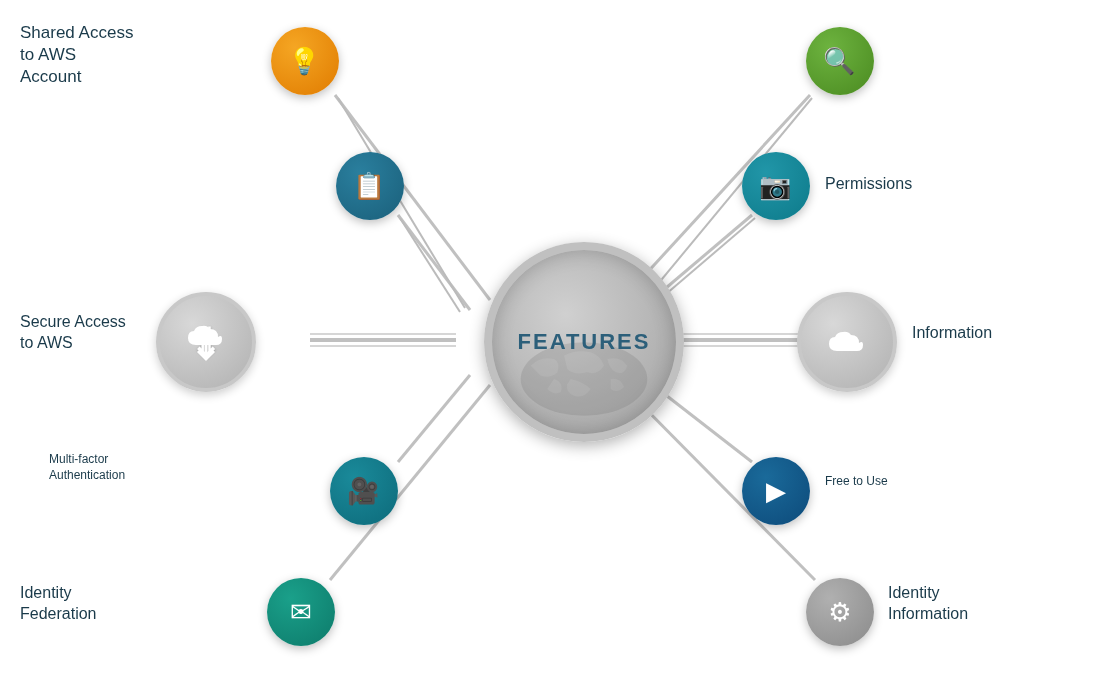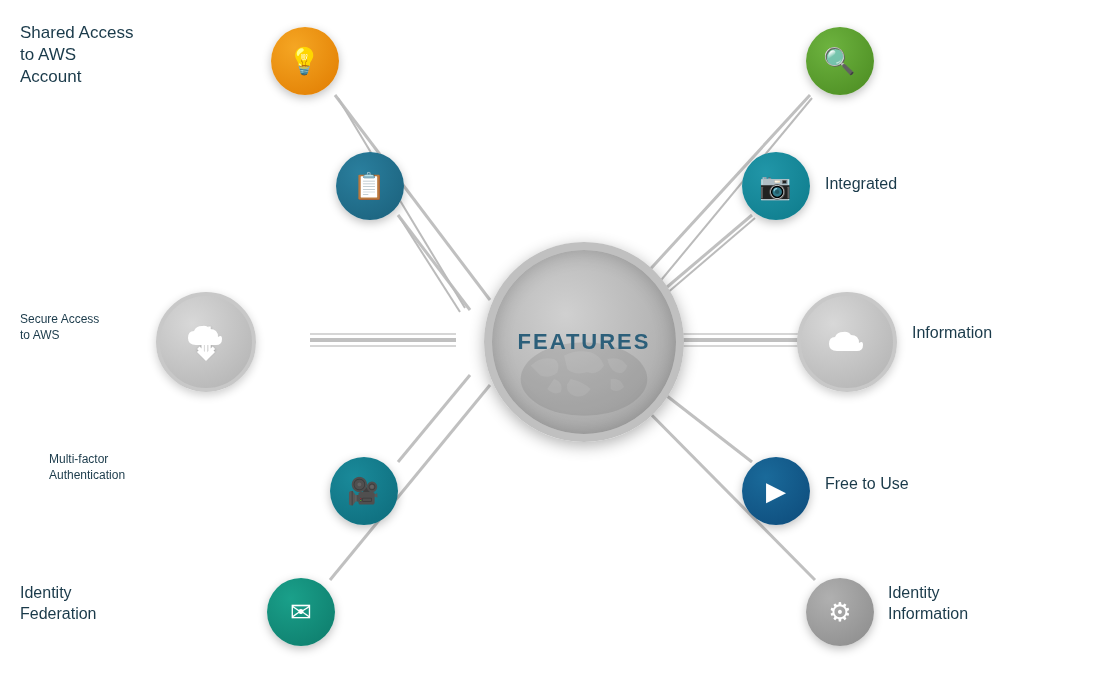--- a/index.html
+++ b/index.html
@@ -224,42 +224,42 @@
 
   <div class="node-small bg-gray-gear" style="left:806px; top:578px;">
     <span class="icon" style="color:#fff;">⚙</span>
   </div>
 
   <div class="label" style="left:20px; top:22px; font-size:17px;">
     Shared Access<br>to AWS<br>Account
   </div>
 
 
-  <div class="label" style="left:20px; top:312px; font-size:12px;">
+  <div class="label" style="left:20px; top:312px; font-size:16px;">
     Secure Access<br>to AWS
   </div>
 
   <div class="label" style="left:49px; top:452px; font-size:12px;">
     Multi-factor<br>Authentication
   </div>
 
   <div class="label" style="left:20px; top:583px; font-size:16px;">
     Identity<br>Federation
   </div>
 
 
   <div class="label" style="left:825px; top:174px; font-size:16px;">
-    Integrated
+    Permissions
   </div>
 
   <div class="label" style="left:912px; top:323px; font-size:16px;">
     Information
   </div>
 
-  <div class="label" style="left:825px; top:474px; font-size:16px;">
+  <div class="label" style="left:825px; top:474px; font-size:12px;">
     Free to Use
   </div>
 
   <div class="label" style="left:888px; top:583px; font-size:16px;">
     Identity<br>Information
   </div>
 
 </div>
 
 </body></html>

